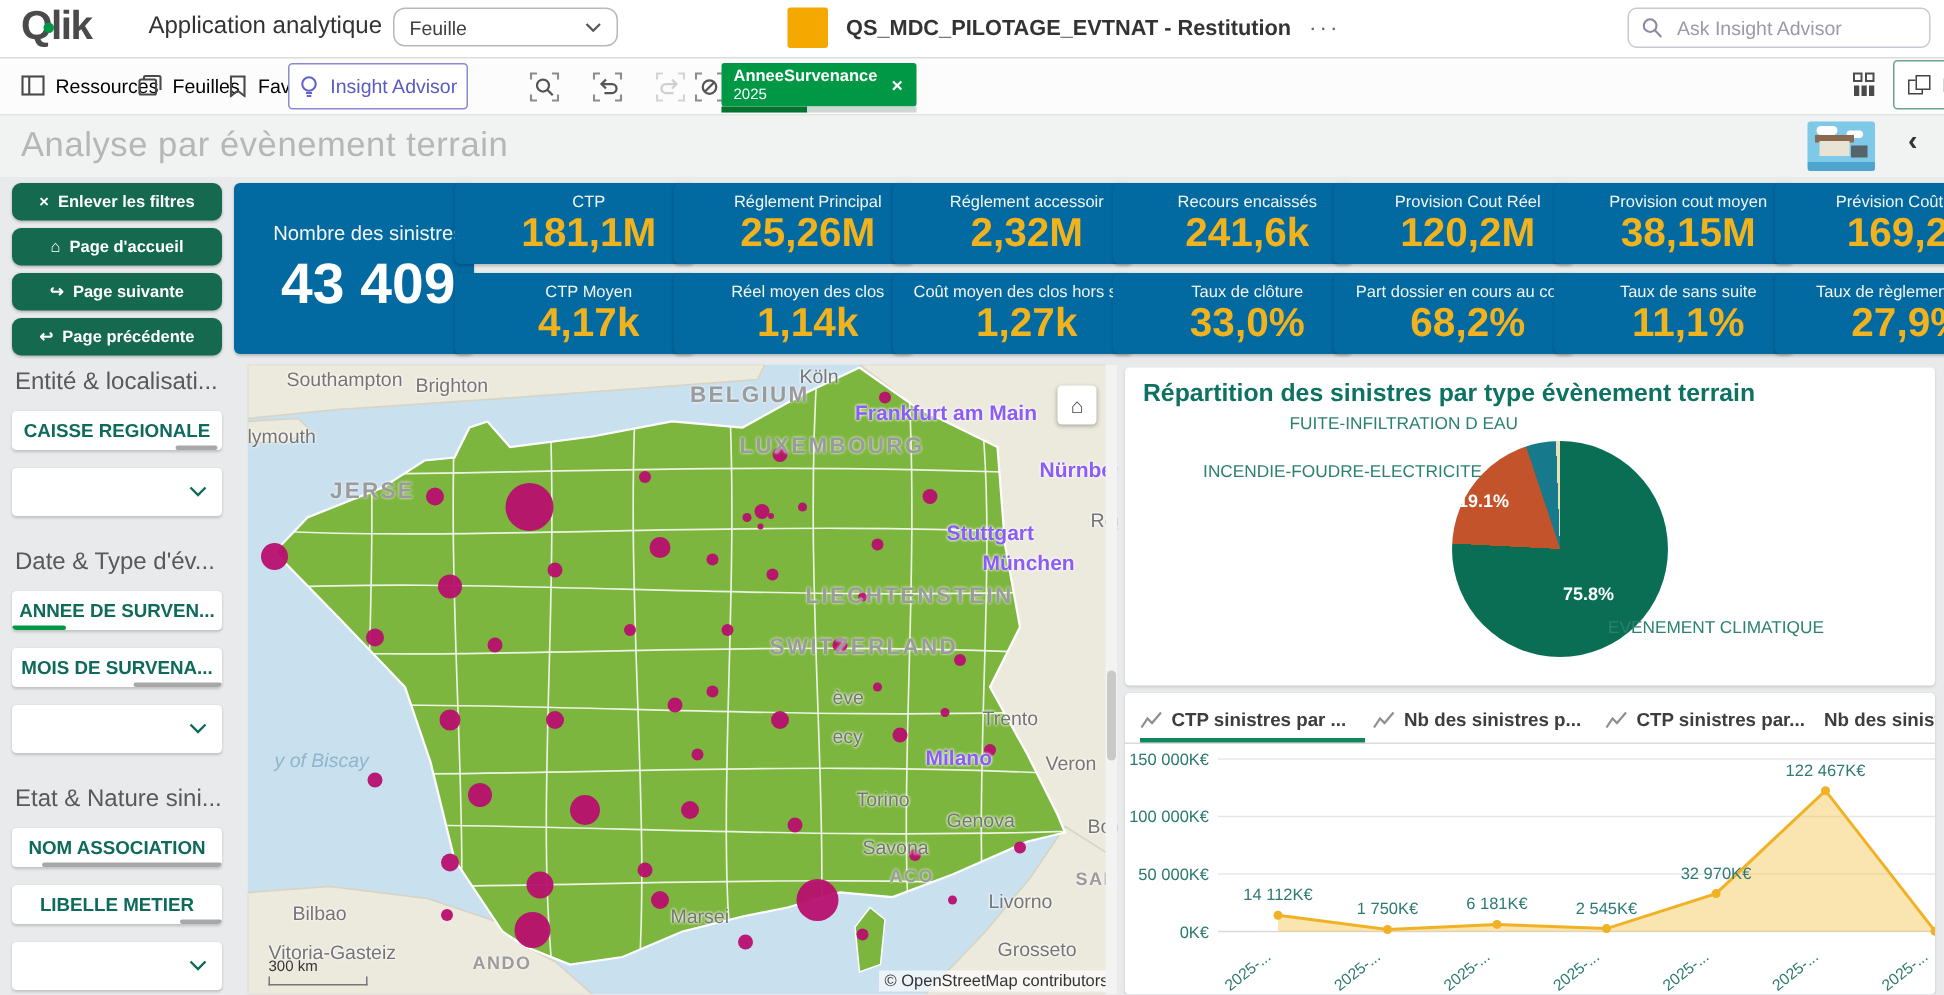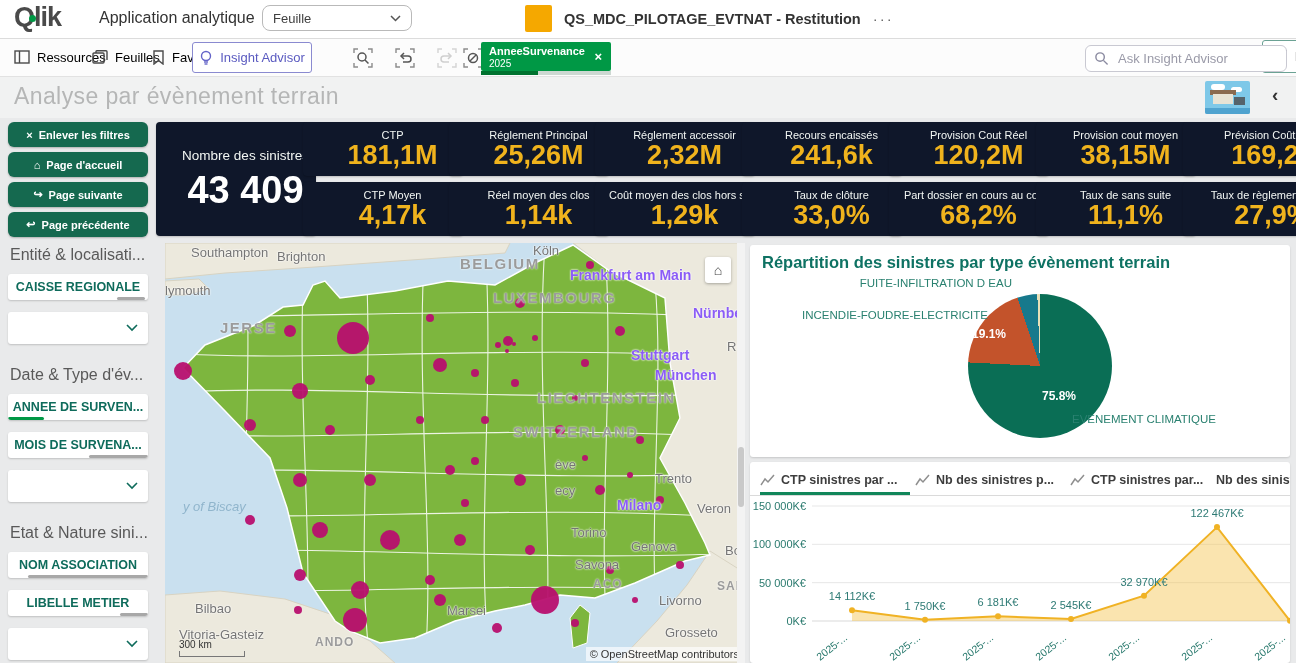--- a/index.html
+++ b/index.html
@@ -12,21 +12,21 @@
   #brand .qdot{position:absolute;left:15px;top:13px;width:7px;height:7px;border-radius:50%;background:#009845;}
   #product-label{position:absolute;left:86px;top:9px;font-size:16px;color:#333;margin-left:13px;}
   #sheet-select{position:absolute;left:262px;top:5px;width:150px;height:26px;border:1px solid #b9b9b9;
     border-radius:8px;background:#fff;display:flex;align-items:center;padding:0 10px;box-sizing:border-box;
     font-size:13px;color:#404040;justify-content:space-between;cursor:pointer;}
   #app-group{position:absolute;left:525px;top:5px;display:flex;align-items:center;gap:12px;}
   #app-icon{width:27px;height:27px;background:#f5a800;border-radius:2px;}
   #app-title{font-size:14.5px;font-weight:700;color:#333;}
   #overflow-menu{font-size:15px;color:#666;letter-spacing:2px;cursor:pointer;}
   #search-box{position:absolute;left:1085px;top:5px;width:202px;height:27px;border:1px solid #c9c9d2;
-    border-radius:6px;display:flex;align-items:center;padding:0 8px;gap:7px;box-sizing:border-box;background:#fff;margin-top:40px;}
+    border-radius:6px;display:flex;align-items:center;padding:0 8px;gap:7px;box-sizing:border-box;background:#fff;}
   #search-box input{border:none;outline:none;font-size:13px;color:#444;width:150px;background:transparent;
     font-family:"Liberation Sans",sans-serif;}
   #search-box input::placeholder{color:#9a9aa8;}
   
   #toolbar{position:absolute;left:0;top:38px;width:1296px;height:38px;background:#fcfcfc;
            border-bottom:1px solid #e2e2e2;z-index:29;}
   .tb-item{position:absolute;top:0;height:38px;display:flex;align-items:center;gap:7px;font-size:13px;
            color:#000000;cursor:pointer;justify-content:center;}
   #ia-btn{position:absolute;left:192px;top:4px;width:118px;height:29px;border:1px solid #8a8ad0;border-radius:3px;
     display:flex;align-items:center;justify-content:center;gap:7px;font-size:13px;color:#5a5ac0;background:#fff;cursor:pointer;}
@@ -54,21 +54,21 @@
   #thumb .house{position:absolute;left:8px;top:13px;width:20px;height:10px;background:#e8e3d5;}
   #thumb .roof{position:absolute;left:5px;top:9px;width:26px;height:5px;background:#8a6a4f;}
   #thumb .house2{position:absolute;left:29px;top:16px;width:11px;height:8px;background:#55636b;}
   #thumb .water{position:absolute;left:0;bottom:0;width:45px;height:6px;background:#4fa3cf;}
   #collapse{position:absolute;left:1272px;top:8px;font-size:19px;font-weight:700;color:#333;cursor:pointer;}
   
   .nav-btn{position:absolute;left:8px;width:140px;height:25px;background:#15694f;border-radius:6px;color:#fff;
     display:flex;align-items:center;justify-content:center;gap:6px;font-size:11px;font-weight:700;cursor:pointer;
     box-shadow:0 1px 2px rgba(0,0,0,.25);}
   .nav-btn .ic{font-size:11px;}
-  .kpi{position:absolute;background:#0f172a;border-radius:4px;display:flex;flex-direction:column;align-items:center;
+  .kpi{position:absolute;background:#0369a1;border-radius:4px;display:flex;flex-direction:column;align-items:center;
        justify-content:center;box-shadow:0 1px 2px rgba(0,0,0,.2);overflow:hidden;padding-left:19px;}
   .kpi .lab{font-size:11px;color:#f2f6f3;white-space:nowrap;}
   .kpi .val{font-size:27px;font-weight:700;color:#f0b31d;line-height:1.05;white-space:nowrap;}
   #kpi-main .lab{font-size:13.5px;margin-bottom:8px;}
   #kpi-main .val{font-size:38px;color:#fff;}
   
   #filter-col{position:absolute;left:8px;top:246px;width:140px;}
   .f-head{font-size:16px;color:#595959;margin:0 0 10px 2px;white-space:nowrap;overflow:hidden;}
   .f-head.later{margin-top:22px;}
   .f-box{position:relative;height:26px;background:#fff;border-radius:3px;box-shadow:0 1px 2px rgba(0,0,0,.18);
@@ -276,21 +276,21 @@
     <div class="kpi" style="left: 303px; top: 182px; width: 141px; height: 54px;">
       <span class="lab">CTP Moyen</span>
       <span class="val">4,17k</span>
     </div>
     <div class="kpi" style="left: 449px; top: 182px; width: 141px; height: 54px;">
       <span class="lab">Réel moyen des clos</span>
       <span class="val">1,14k</span>
     </div>
     <div class="kpi" style="left: 595px; top: 182px; width: 141px; height: 54px;">
       <span class="lab">Coût moyen des clos hors sa...</span>
-      <span class="val">1,29k</span>
+      <span class="val">1,27k</span>
     </div>
     <div class="kpi" style="left: 742px; top: 182px; width: 141px; height: 54px;">
       <span class="lab">Taux de clôture</span>
       <span class="val">33,0%</span>
     </div>
     <div class="kpi" style="left: 889px; top: 182px; width: 141px; height: 54px;">
       <span class="lab">Part dossier en cours au coû...</span>
       <span class="val">68,2%</span>
     </div>
     <div class="kpi" style="left: 1036px; top: 182px; width: 141px; height: 54px;">

